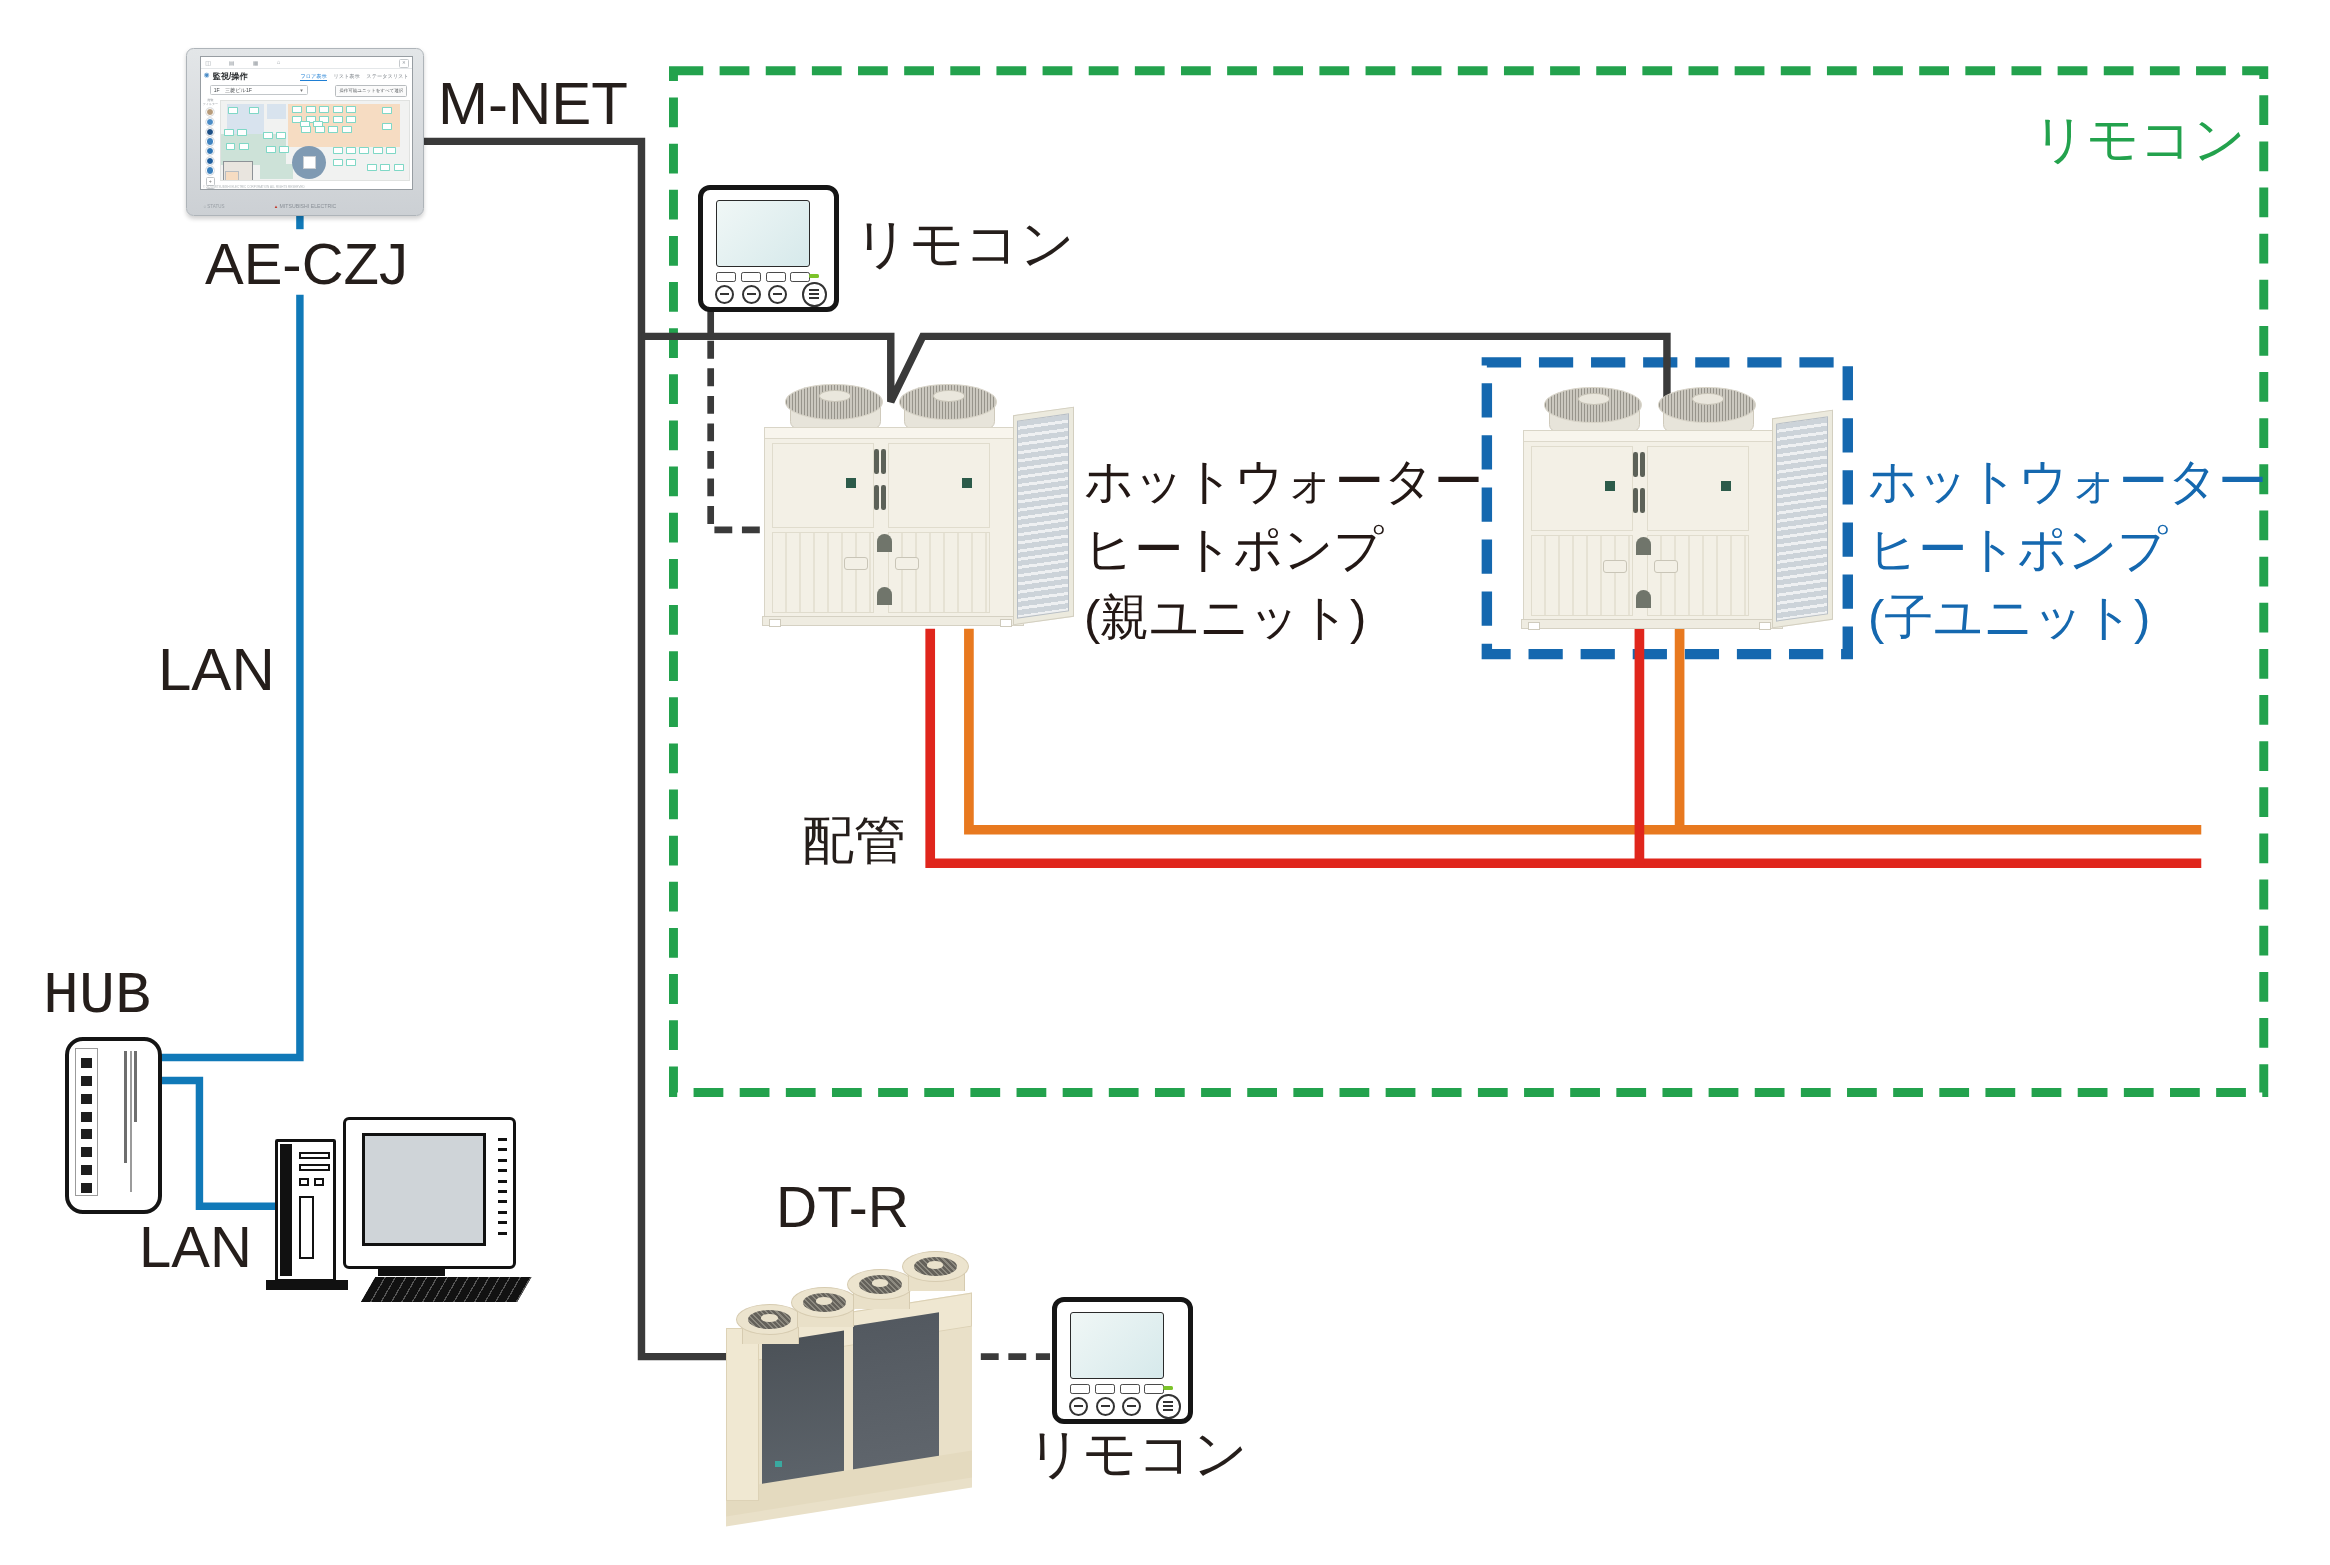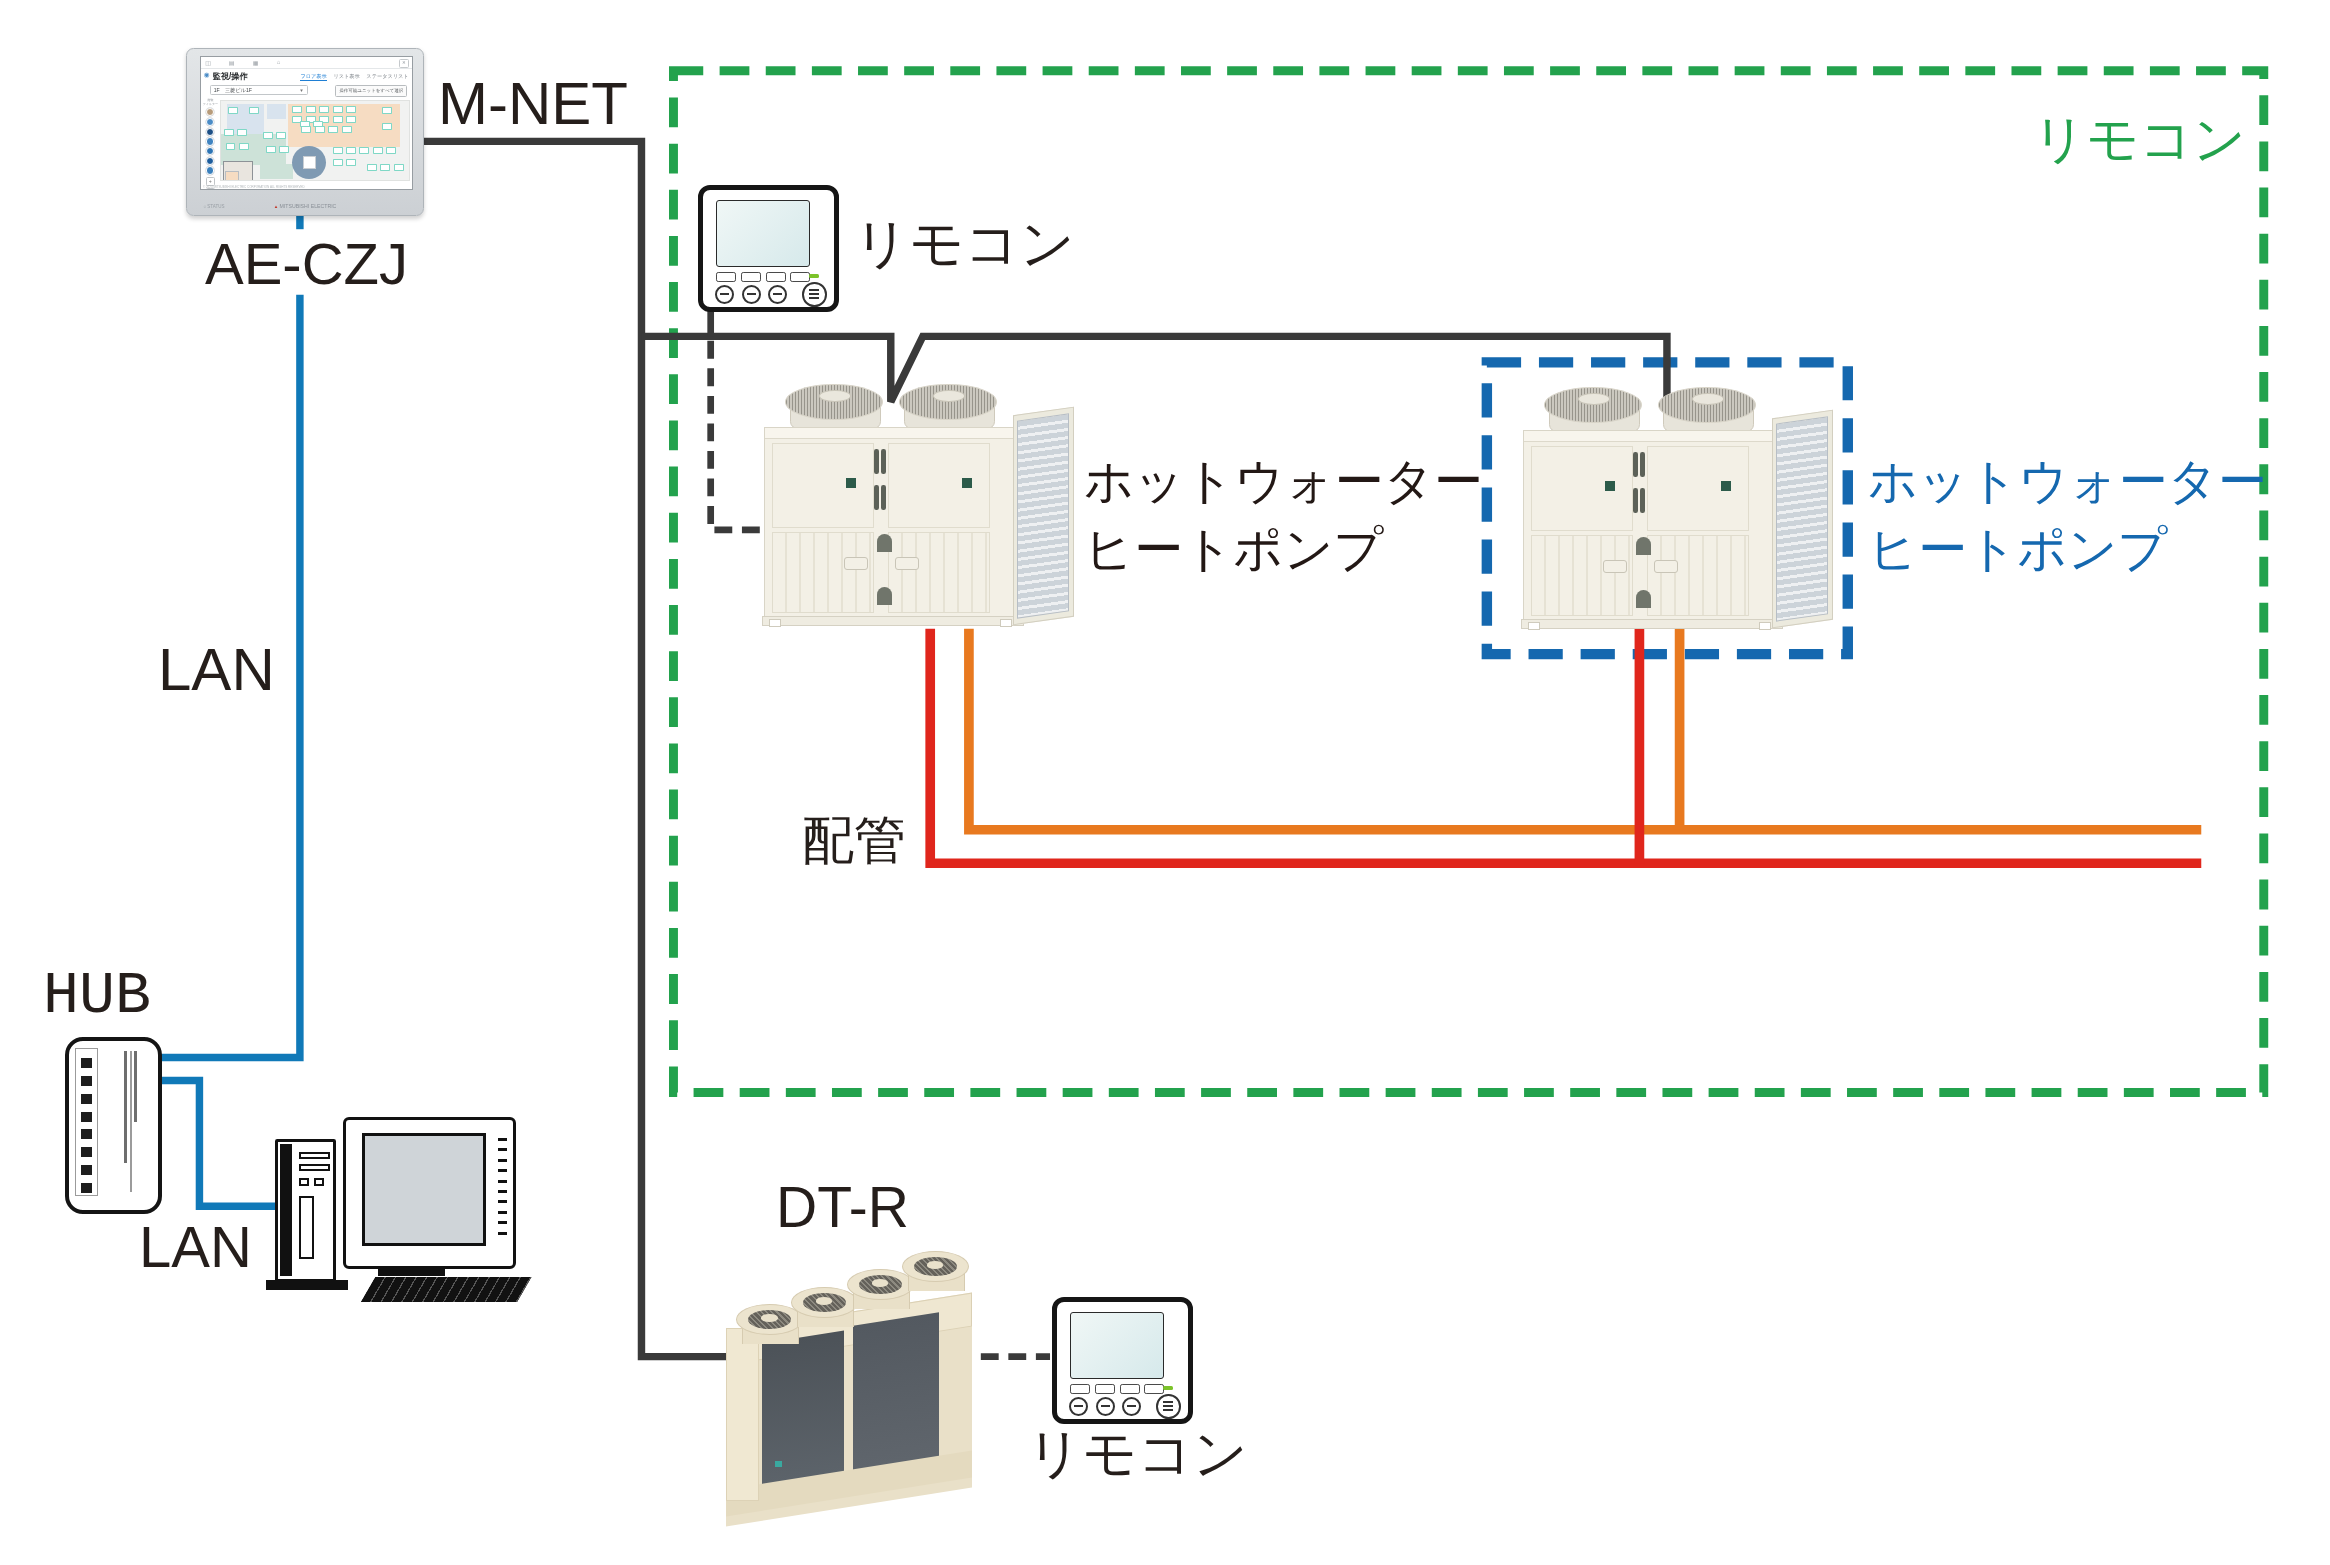--- a/index.html
+++ b/index.html
@@ -178,24 +178,26 @@
   <div class="lbl lbl-lan-lower">LAN</div>
   <div class="lbl lbl-remote-top">リモコン</div>
   <div class="lbl lbl-group">リモコン</div>
   <div class="lbl lbl-piping">配管</div>
   <div class="lbl lbl-dtr">DT-R</div>
   <div class="lbl lbl-remote-bottom">リモコン</div>
 
   <div class="unit-label parent">
     <div>ホットウォーター</div>
     <div>ヒートポンプ</div>
+    <div>(親ユニット)</div>
   </div>
   <div class="unit-label child">
     <div>ホットウォーター</div>
     <div>ヒートポンプ</div>
+    <div>(子ユニット)</div>
   </div>
 
   <div class="tablet">
     <div class="screen">
       <div class="tb-toolbar">
         <span style="left:4.5px">◫</span>
         <span style="left:28px">▤</span>
         <span style="left:52px">▦</span>
         <span style="left:76px">⌂</span>
         <div class="tb-close">✕</div>

